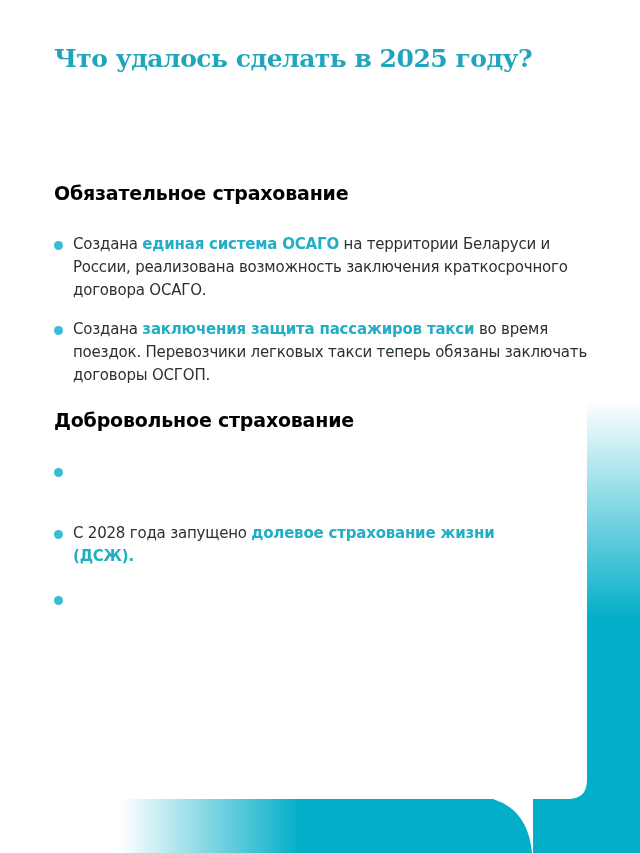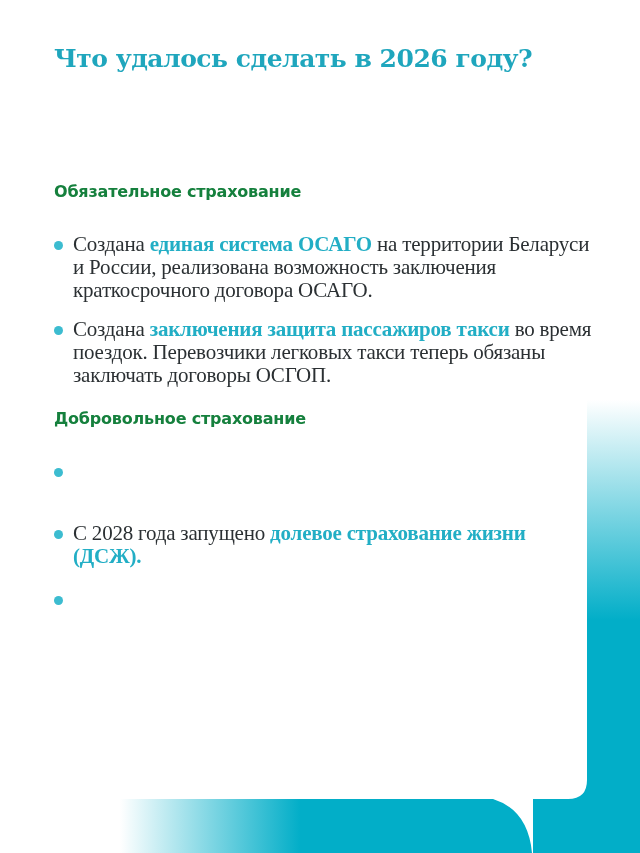--- a/index.html
+++ b/index.html
@@ -3,36 +3,36 @@
 <meta charset="utf-8">
 <style>
   html, body { margin:0; padding:0; }
   body { width:640px; height:853px; position:relative; overflow:hidden; background:#ffffff; font-family:"DejaVu Sans", sans-serif; }
   .bg-right { position:absolute; left:540px; top:0; width:100px; height:853px;
     background: linear-gradient(to bottom, rgba(2,174,200,0) 0px, rgba(2,174,200,0) 400px, rgba(2,174,200,0.55) 520px, #02aec8 620px, #02aec8 853px); }
   .bg-bottom { position:absolute; left:0; top:780px; width:640px; height:73px;
     background: linear-gradient(to right, rgba(2,174,200,0) 120px, rgba(2,174,200,0.5) 210px, #02aec8 300px, #02aec8 640px); }
   .card-svg { position:absolute; left:0; top:0; }
   .title { position:absolute; left:54px; top:44px; font-family:"DejaVu Serif", serif; font-weight:bold; font-size:25px; color:#1fa6bd; letter-spacing:-0.5px; margin:0; }
-  .section-title { position:absolute; left:54px; font-size:16px; font-weight:bold; color:#15803d; margin:0; letter-spacing:-0.2px; }
-  .item { position:absolute; left:54px; width:520px; font-size:21px; line-height:23px; color:#2b3033; padding-left:19px; letter-spacing:-0.2px;font-family:Liberation Serif, serif; }
+  .section-title { position:absolute; left:54px; font-size:19px; font-weight:bold; color:#000000; margin:0; letter-spacing:-0.2px; }
+  .item { position:absolute; left:54px; width:520px; font-size:15px; line-height:23px; color:#2b3033; padding-left:19px; letter-spacing:-0.2px; }
   .bullet { position:absolute; left:0; top:8px; width:9px; height:9px; border-radius:50%; background:#3cbcd0; }
   .hl { color:#22aec5; font-weight:bold; }
 </style>
 </head>
 <body>
 
 <div class="bg-right"></div>
 <div class="bg-bottom"></div>
 
 <svg class="card-svg" width="640" height="853">
   <path d="M0,0 L587,0 L587,780 Q587,799 568,799 L533,799 L533,853 L532,853 Q528,810 493,799 L0,799 Z" fill="#ffffff"></path>
 </svg>
 
-<h1 class="title">Что удалось сделать в 2026 году?</h1>
+<h1 class="title">Что удалось сделать в 2025 году?</h1>
 
 <h2 class="section-title" style="top:182px">Обязательное страхование</h2>
 
 <div class="item" style="top:233px">
   <span class="bullet"></span>
   <span>Создана </span><span class="hl">единая система ОСАГО</span><span> на территории Беларуси и России, реализована возможность заключения краткосрочного договора ОСАГО.</span>
 </div>
 
 <div class="item" style="top:318px">
   <span class="bullet"></span>

